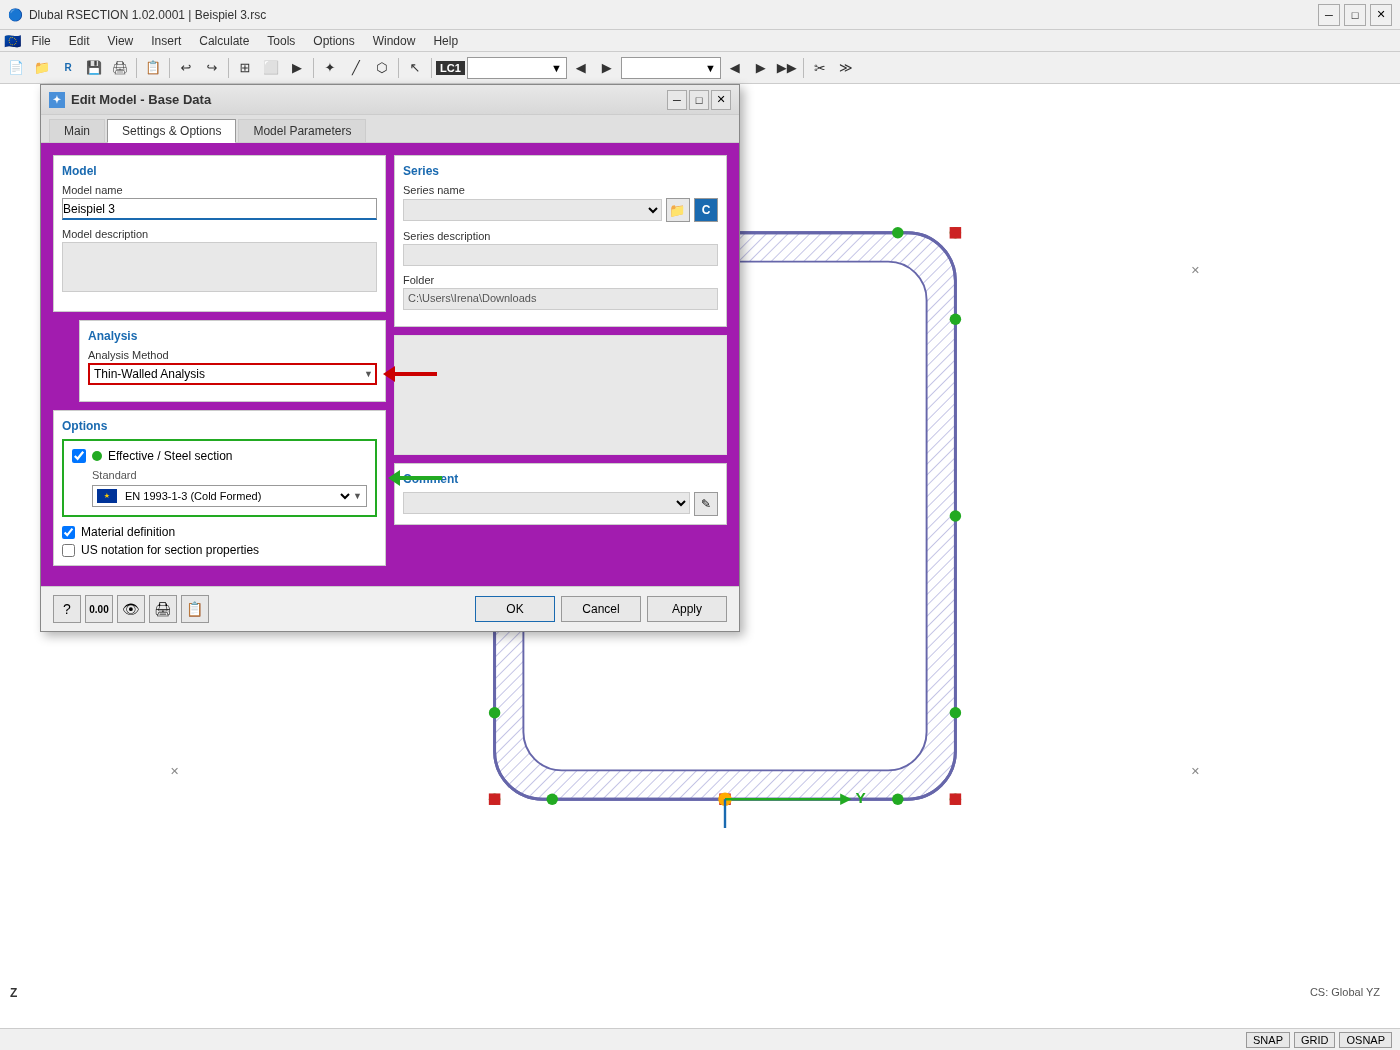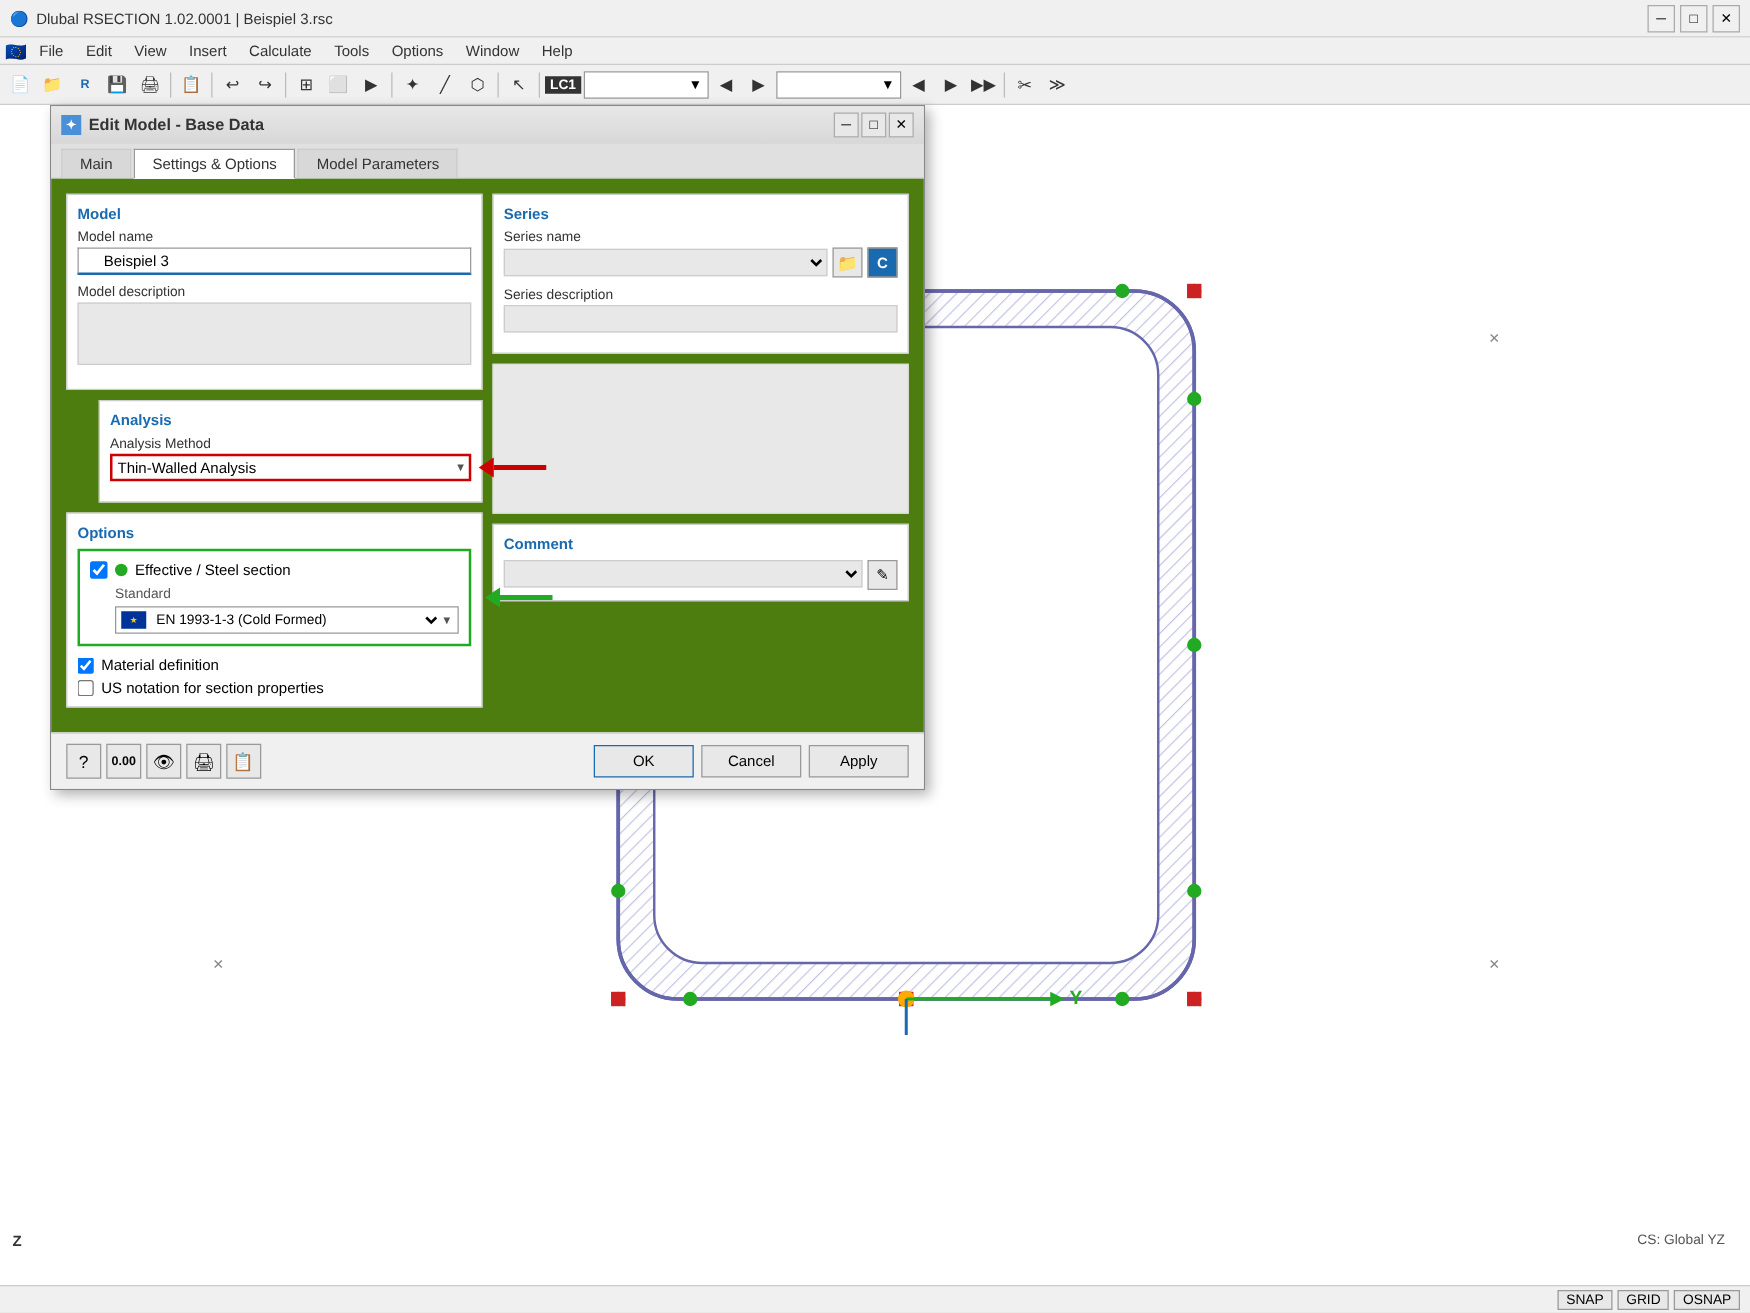--- a/index.html
+++ b/index.html
@@ -205,21 +205,21 @@
       background: white;
       border-color: #999;
       border-bottom: 1px solid white;
       margin-bottom: -1px;
       z-index: 1;
     }
 
     
     .dialog-content {
       padding: 12px;
-      background: #4d7c0f;
+      background: #a21caf;
     }
 
     
     .two-col {
       display: grid;
       grid-template-columns: 1fr 1fr;
       gap: 8px;
     }
 
     .section-title {
@@ -236,21 +236,21 @@
       font-size: 11px;
       color: #333;
       margin-bottom: 2px;
       display: block;
     }
     .form-input {
       width: 100%;
       height: 22px;
       border: 1px solid #999;
       border-bottom: 2px solid #1a6ab0;
-      padding: 2px 20px;
+      padding: 2px 0;
       font-size: 12px;
       background: white;
       outline: none;
     }
     .form-input-readonly {
       width: 100%;
       height: 22px;
       border: 1px solid #ccc;
       padding: 2px 4px;
       font-size: 12px;
@@ -748,20 +748,24 @@
                 <option></option>
               </select>
               <button class="series-btn">📁</button>
               <button class="series-btn series-btn-blue">C</button>
             </div>
           </div>
           <div class="form-group">
             <label class="form-label">Series description</label>
             <div class="form-input-readonly"></div>
           </div>
+          <div class="form-group">
+            <label class="form-label">Folder</label>
+            <div class="form-input-readonly" style="font-size:11px;padding:3px 4px;">C:\Users\Irena\Downloads</div>
+          </div>
         </div>
 
         <div class="section-box" style="min-height:120px; background:#e8e8e8; border:1px solid #ddd;">
         </div>
 
         <div class="comment-section">
           <div class="section-box">
             <div class="section-title">Comment</div>
             <div class="comment-input-row">
               <select class="comment-select">

